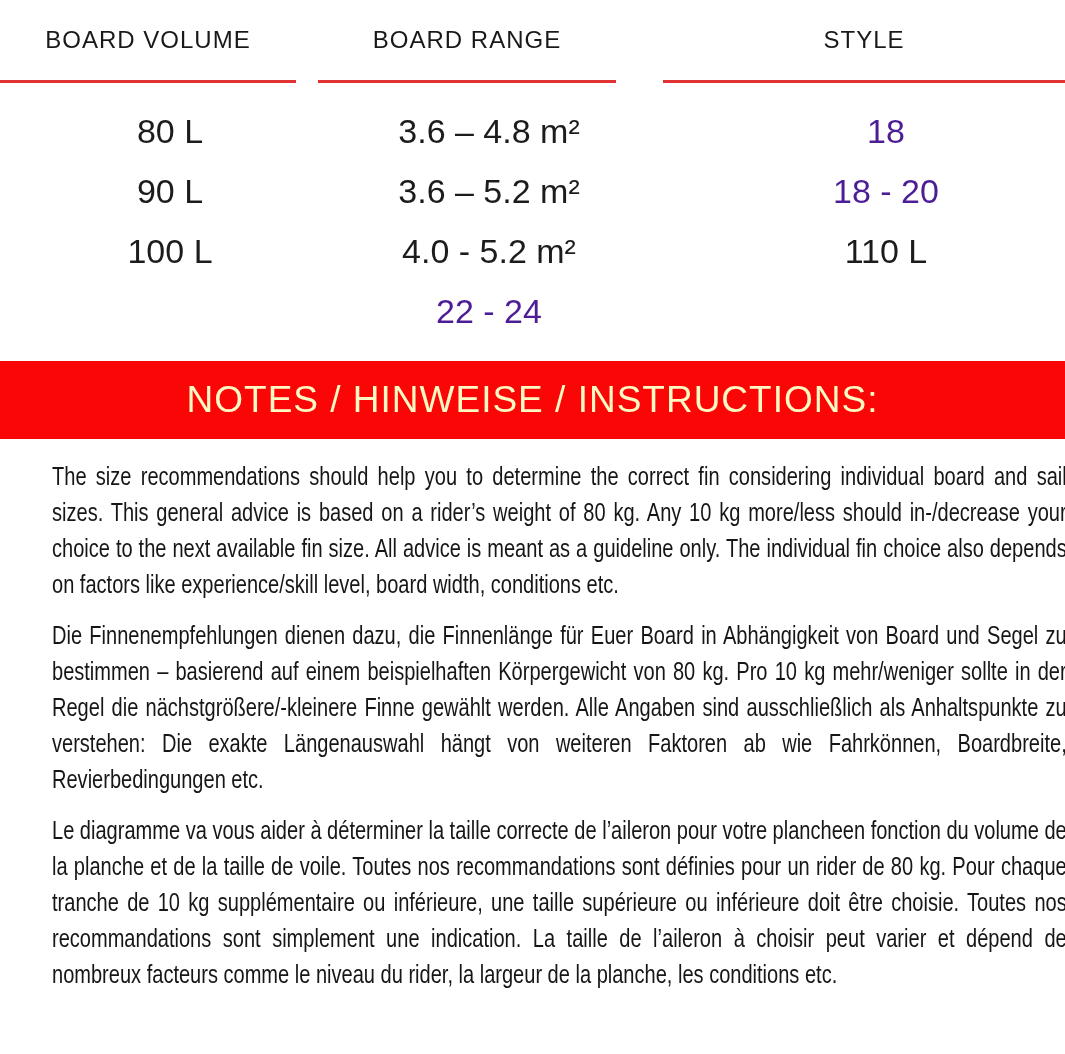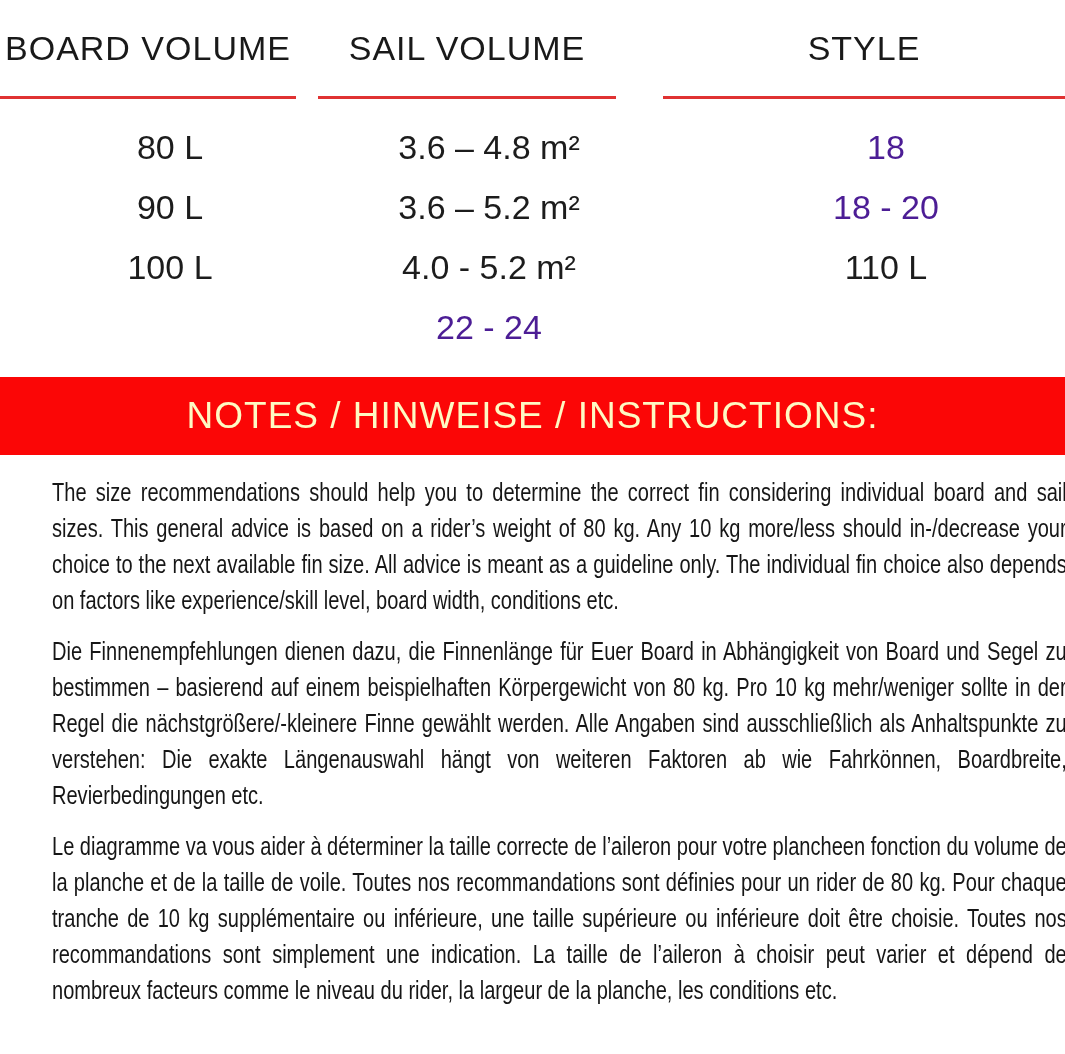--- a/index.html
+++ b/index.html
@@ -13,25 +13,25 @@
     color: #141414;
   }
   .page { width: 1065px; height: 1054px; }
 
   
   .size-table {
     display: grid;
     grid-template-columns: 296px 22px 298px 47px 402px;
   }
   .th {
-    height: 96px;
+    height: 80px;
     display: flex;
     align-items: center;
     justify-content: center;
-    font-size: 34px;
+    font-size: 24px;
     letter-spacing: 1px;
     color: #191919;
     white-space: nowrap;
   }
   .rule { height: 3px; background: #e03232; }
   .gap-row { grid-column: 1 / -1; height: 18px; }
   .td {
     height: 60px;
     display: flex;
     align-items: center;
@@ -74,21 +74,21 @@
 </style>
 </head>
 <body>
 
 <div class="page">
 
   <div class="size-table">
 
     <div class="th">BOARD VOLUME</div>
     <div></div>
-    <div class="th">SAIL VOLUME</div>
+    <div class="th">BOARD RANGE</div>
     <div></div>
     <div class="th">STYLE</div>
 
     <div class="rule"></div>
     <div></div>
     <div class="rule"></div>
     <div></div>
     <div class="rule"></div>
 
     <div class="gap-row"></div>

